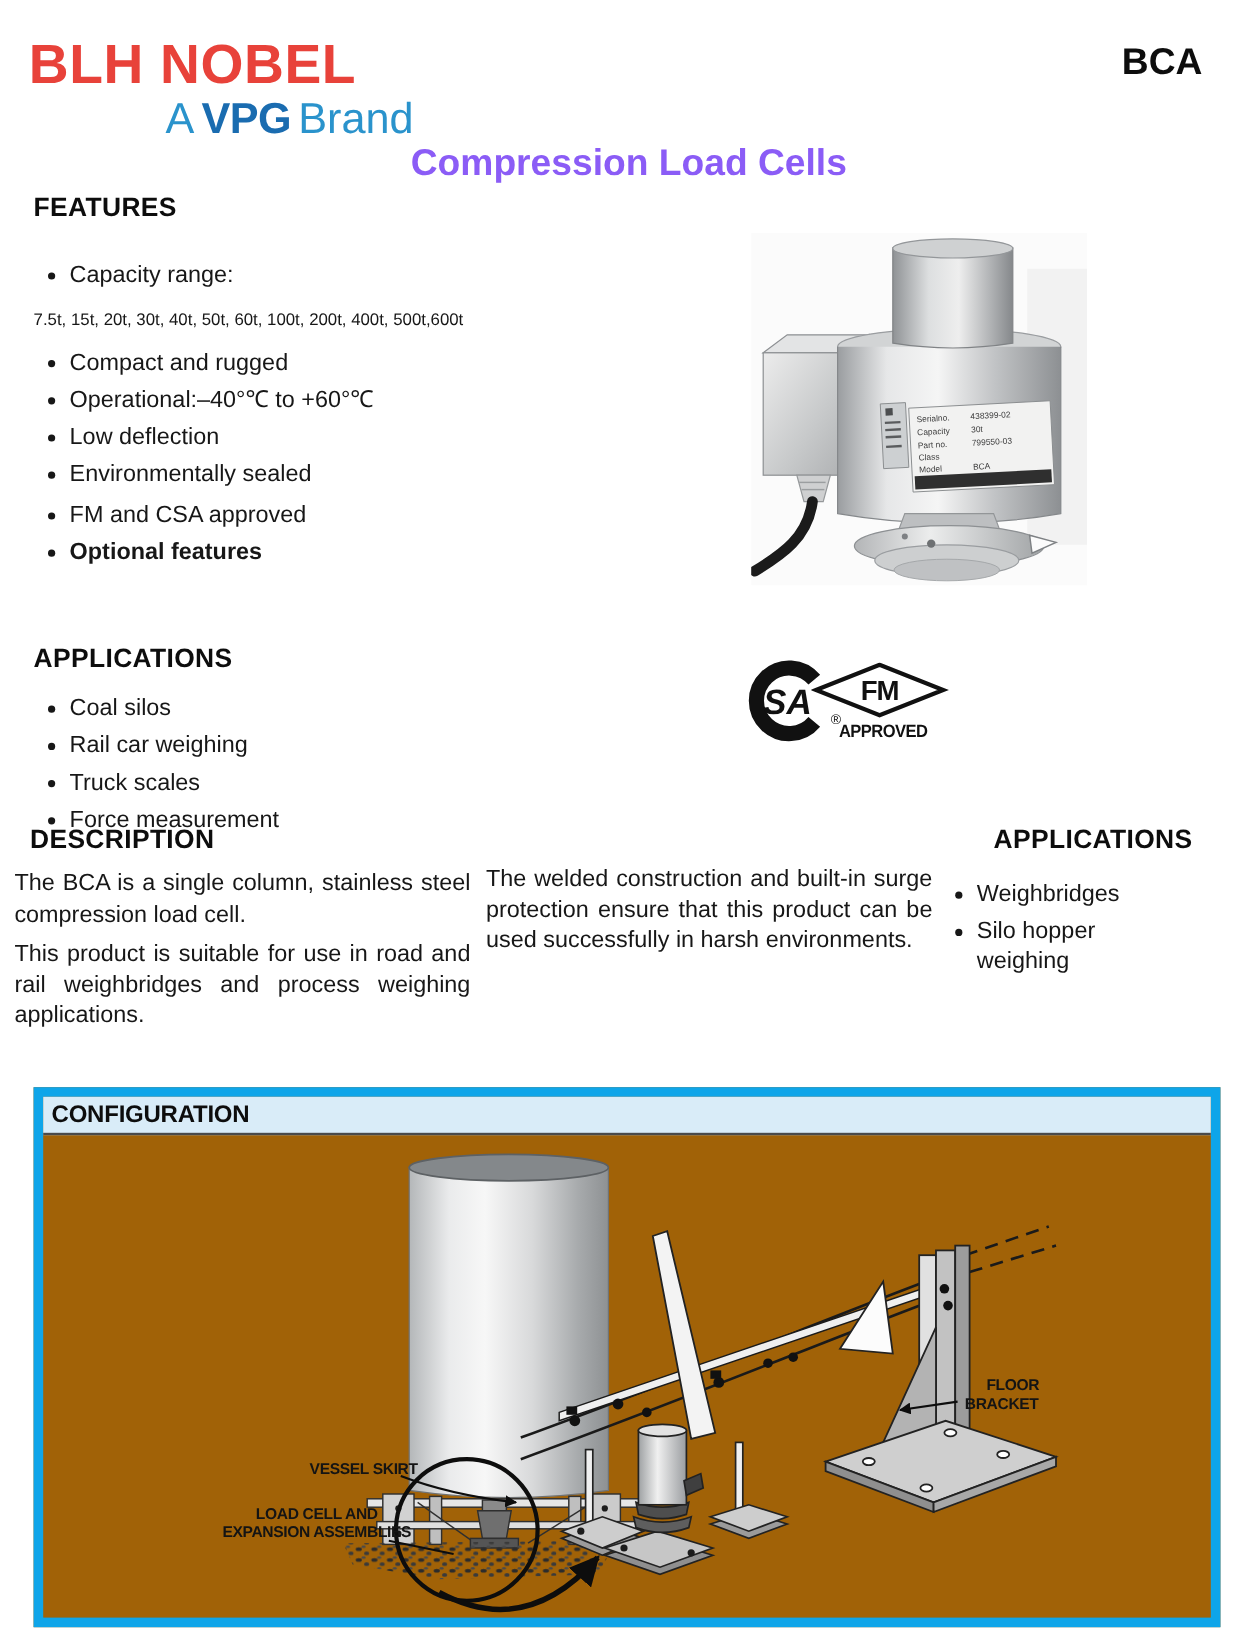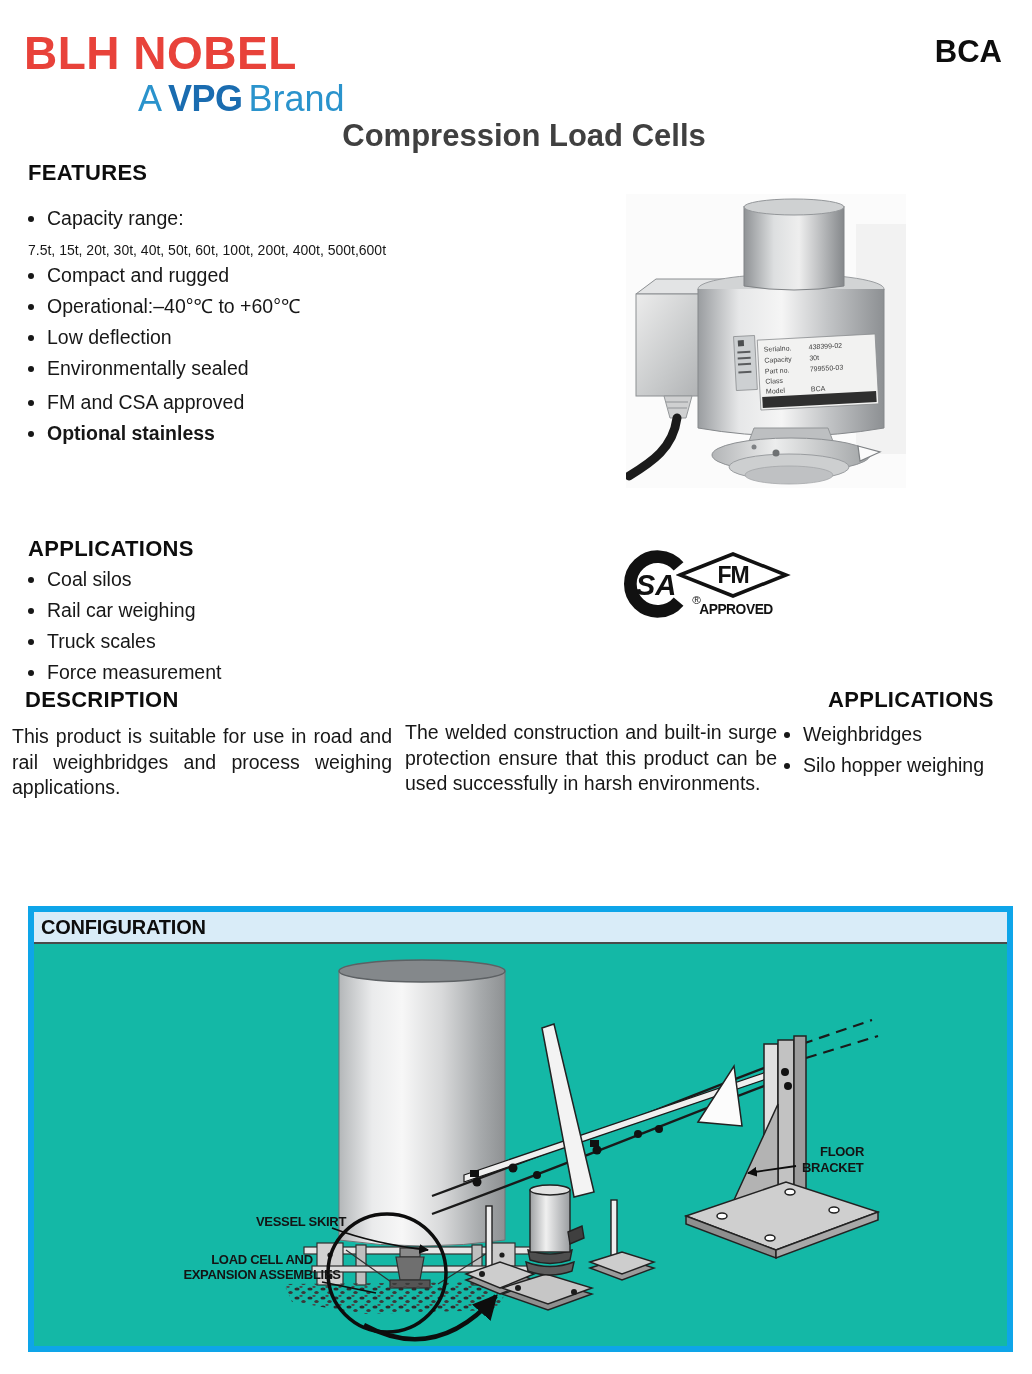--- a/index.html
+++ b/index.html
@@ -12,28 +12,28 @@
   .abs { position:absolute; }
 
   
   .brand-name { left:24px; top:26px; font-size:46px; font-weight:800; color:#e8423a; letter-spacing:0.5px; }
   .brand-tag  { left:138px; top:78px; font-size:36px; }
   .brand-tag .tag-a     { color:#2a93cc; font-weight:400; margin-right:6px; }
   .brand-tag .tag-vpg   { color:#1a6cb0; font-weight:800; letter-spacing:-0.5px; }
   .brand-tag .tag-brand { color:#2a93cc; font-weight:400; margin-left:6px; }
   .model-code { right:30px; top:34px; font-size:31px; font-weight:800; color:#0d0d0d; }
 
-  .page-title { left:16px; right:0; top:118px; text-align:center; font-size:31px; font-weight:800; color:#404040; }
+  .page-title { left:16px; right:0; top:118px; text-align:center; font-size:31px; font-weight:800; color:#8b5cf6; }
 
   .sec-heading { font-size:22px; font-weight:800; color:#0d0d0d; letter-spacing:0.3px; }
 
   
   .features-head { left:28px; top:160px;text-align:center; }
   .features-list { left:28px; top:205px; width:560px; }
-  ul.blist { margin:1px; padding-left:18px; list-style:disc; }
+  ul.blist { margin:12px; padding-left:18px; list-style:disc; }
   ul.blist li { font-size:19.5px; line-height:25px; margin-bottom:6px; color:#171717; }
   .capacity-values { font-size:14px; line-height:24px; margin:7px 0 1px 0; color:#171717; }
   .bold-li { font-weight:800; }
   .gap-sm { margin-top:2px !important; }
   .gap-md { margin-top:9px !important; }
 
   
   .apps-head { left:28px; top:536px; }
   .apps-list { left:28px; top:566px; width:400px; }
 
@@ -48,21 +48,21 @@
   .desc-head { left:25px; top:687px; }
   .desc-col { font-size:19.5px; line-height:25.5px; text-align:justify; color:#171717; }
   .desc-col1 { left:12px; top:724px; width:380px; }
   .desc-col1 p { margin:0 0 8px 0; }
   .desc-col2 { left:405px; top:720px; width:372px; }
   .apps2-head { left:828px; top:687px; }
   .apps2-list { left:784px; top:721px; width:210px; }
   .apps2-list li { margin-bottom:13px; }
 
   
-  .config-box { left:28px; top:906px; width:973px; height:434px; border:6px solid #0ea5e9; background:#14b8a6; }
+  .config-box { left:28px; top:906px; width:973px; height:434px; border:8px solid #0ea5e9; background:#a16207; }
   .config-header {
     height:30px; background:#d9ecf8; border-bottom:2px solid #4a4a4a;
     display:flex; align-items:center; padding-left:7px;
     font-size:20px; font-weight:800; color:#0d0d0d; letter-spacing:-0.2px;
     transform-origin:left center;
   }
   .config-body { width:100%; height:400px; }
   .config-svg { width:100%; height:100%; display:block; }
 
   svg text { font-family:"Liberation Sans", sans-serif; }
@@ -83,21 +83,21 @@
   <ul class="blist">
     <li>Capacity range:</li>
   </ul>
   <div class="capacity-values">7.5t, 15t, 20t, 30t, 40t, 50t, 60t, 100t, 200t, 400t, 500t,600t</div>
   <ul class="blist">
     <li>Compact and rugged</li>
     <li class="gap-sm">Operational:–40°℃ to +60°℃</li>
     <li class="gap-sm">Low deflection</li>
     <li class="gap-sm">Environmentally sealed</li>
     <li class="gap-md">FM and CSA approved</li>
-    <li class="bold-li gap-sm">Optional stainless</li>
+    <li class="bold-li gap-sm">Optional features</li>
   </ul>
 </div>
 
 <div class="abs photo-wrap">
 <svg class="config-svg" viewBox="0 0 280 294">
   <defs>
     <linearGradient id="metalV" x1="0" y1="0" x2="1" y2="0">
       <stop offset="0" stop-color="#9a9da0"></stop>
           <stop offset="0.22" stop-color="#e6e7e8"></stop>
       <stop offset="0.45" stop-color="#f5f5f5"></stop>
@@ -206,20 +206,21 @@
     <polygon points="4,23 57,2 110,23 57,44" fill="#ffffff" stroke="#111" stroke-width="3.5"></polygon>
     <text x="57" y="31" font-size="23" font-weight="800" text-anchor="middle" fill="#111" letter-spacing="-1">FM</text>
     <g transform="translate(60,62) scale(0.92,1)">
       <text x="0" y="0" font-size="15" font-weight="800" text-anchor="middle" fill="#111" letter-spacing="-0.5">APPROVED</text>
     </g>
   </svg>
 </div>
 
 <div class="abs sec-heading desc-head">DESCRIPTION</div>
 <div class="abs desc-col desc-col1">
+  <p>The BCA is a single column, stainless steel compression load cell.</p>
   <p>This product is suitable for use in road and rail weighbridges and process weighing applications.</p>
 </div>
 <div class="abs desc-col desc-col2">
   <p style="margin:0">The welded construction and built-in surge protection ensure that this product can be used successfully in harsh environments.</p>
 </div>
 
 <div class="abs sec-heading apps2-head">APPLICATIONS</div>
 <div class="abs apps2-list">
   <ul class="blist">
     <li>Weighbridges</li>

